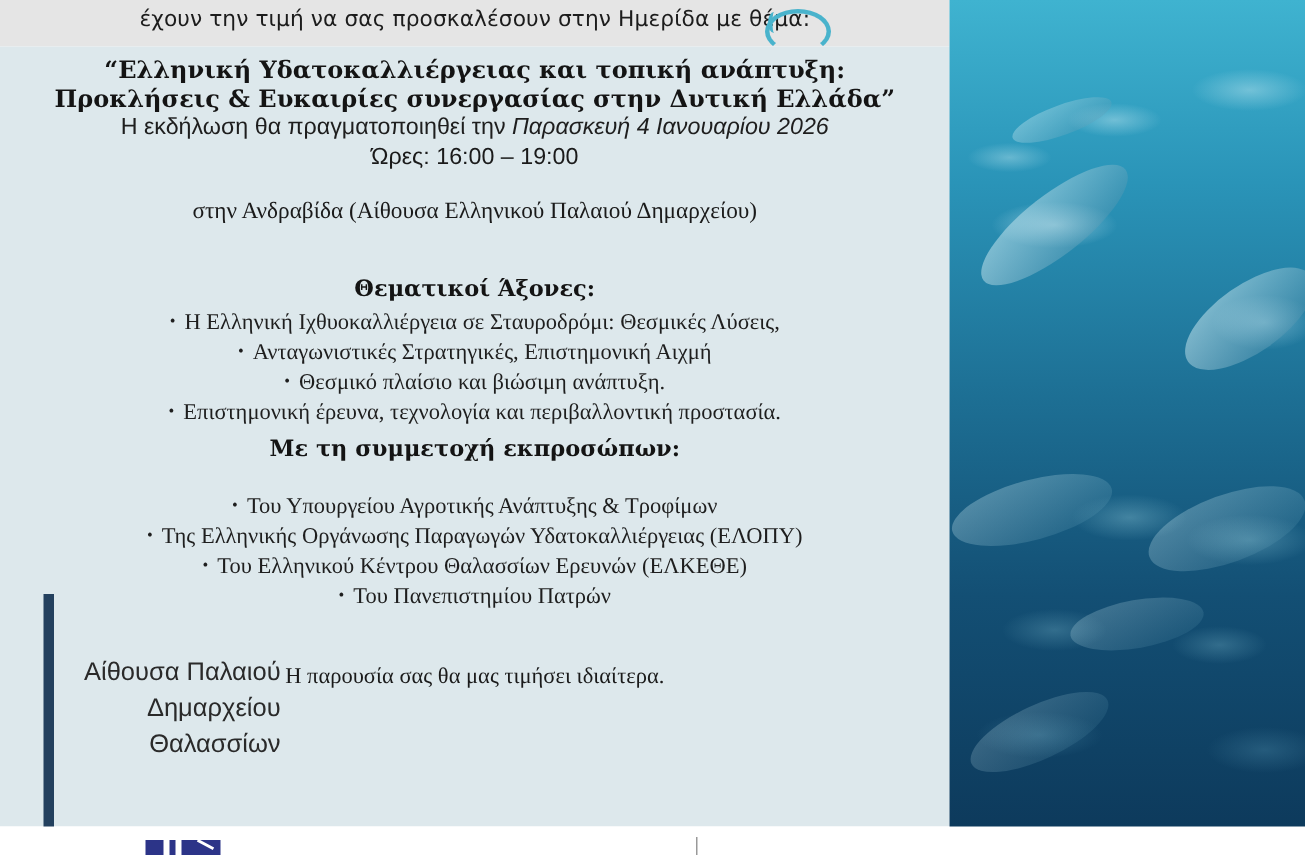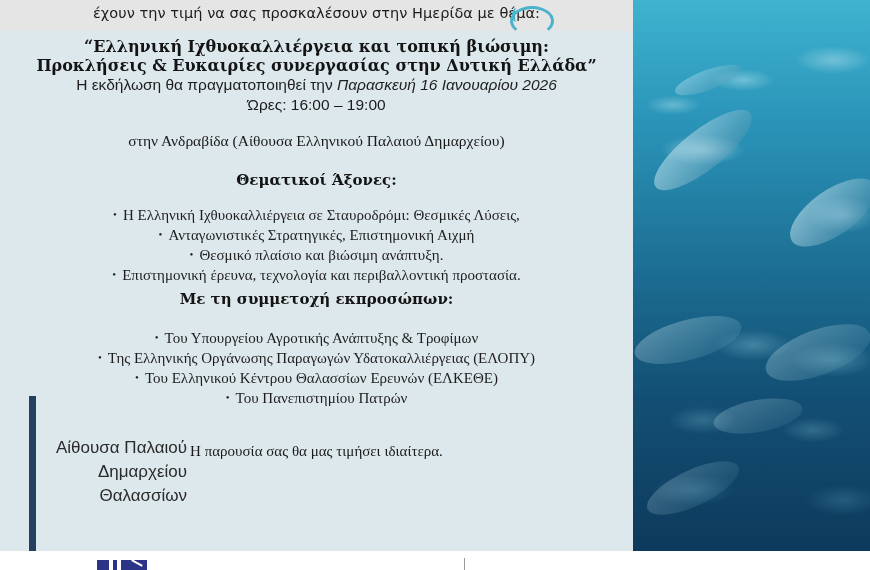--- a/index.html
+++ b/index.html
@@ -42,21 +42,21 @@
     }
     .date-line em { font-style: italic; }
     .hours-line { display: block; font-size: 15.5px; line-height: 19px; font-family: "Liberation Sans", sans-serif; }
 
     .venue { top: 101px; font-size: 15.5px; font-family: "Liberation Serif", serif; }
 
     .section-heading {
       display: block; font-weight: bold; font-size: 15px;
       font-family: "DejaVu Serif", "Liberation Serif", serif; color: #141414;
     }
-    .axes-heading { top: 140px; }
+    .axes-heading { top: 152px; }
     .axes-list { top: 174px; }
     .participants-heading { top: 259px; }
     .participants-list { top: 297px; }
 
     .bullet-item {
       display: block; font-size: 15px; line-height: 19px;
       font-family: "Liberation Serif", serif; color: #1e1e1e;
     }
     .bullet { display: inline-block; margin-right: 6px; font-size: 11px; vertical-align: 2px; }
 
@@ -124,23 +124,23 @@
 <body>
 
 <div class="top-strip">
   <div class="top-cut"></div>
   <div class="invite-line">έχουν την τιμή να σας προσκαλέσουν στην Ημερίδα με θέμα:</div>
 </div>
 
 <div class="panel">
 
   <div class="center-block title-block">
-    <span class="title-line">“Ελληνική Ιχθυοκαλλιέργεια και τοπική βιώσιμη:</span>
+    <span class="title-line">“Ελληνική Υδατοκαλλιέργειας και τοπική ανάπτυξη:</span>
     <span class="title-line">Προκλήσεις &amp; Ευκαιρίες συνεργασίας στην Δυτική Ελλάδα”</span>
-    <span class="date-line"><span>Η εκδήλωση θα πραγματοποιηθεί την </span><em>Παρασκευή 16 Ιανουαρίου 2026</em></span>
+    <span class="date-line"><span>Η εκδήλωση θα πραγματοποιηθεί την </span><em>Παρασκευή 4 Ιανουαρίου 2026</em></span>
     <span class="hours-line">Ώρες: 16:00 – 19:00</span>
   </div>
 
   <div class="center-block venue">στην Ανδραβίδα (Αίθουσα Ελληνικού Παλαιού Δημαρχείου)</div>
 
   <div class="center-block axes-heading">
     <span class="section-heading">Θεματικοί Άξονες:</span>
   </div>
 
   <div class="center-block axes-list">

